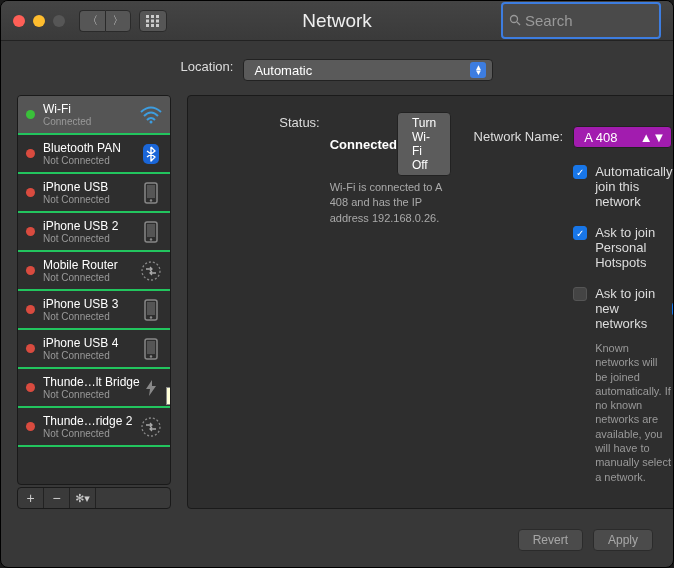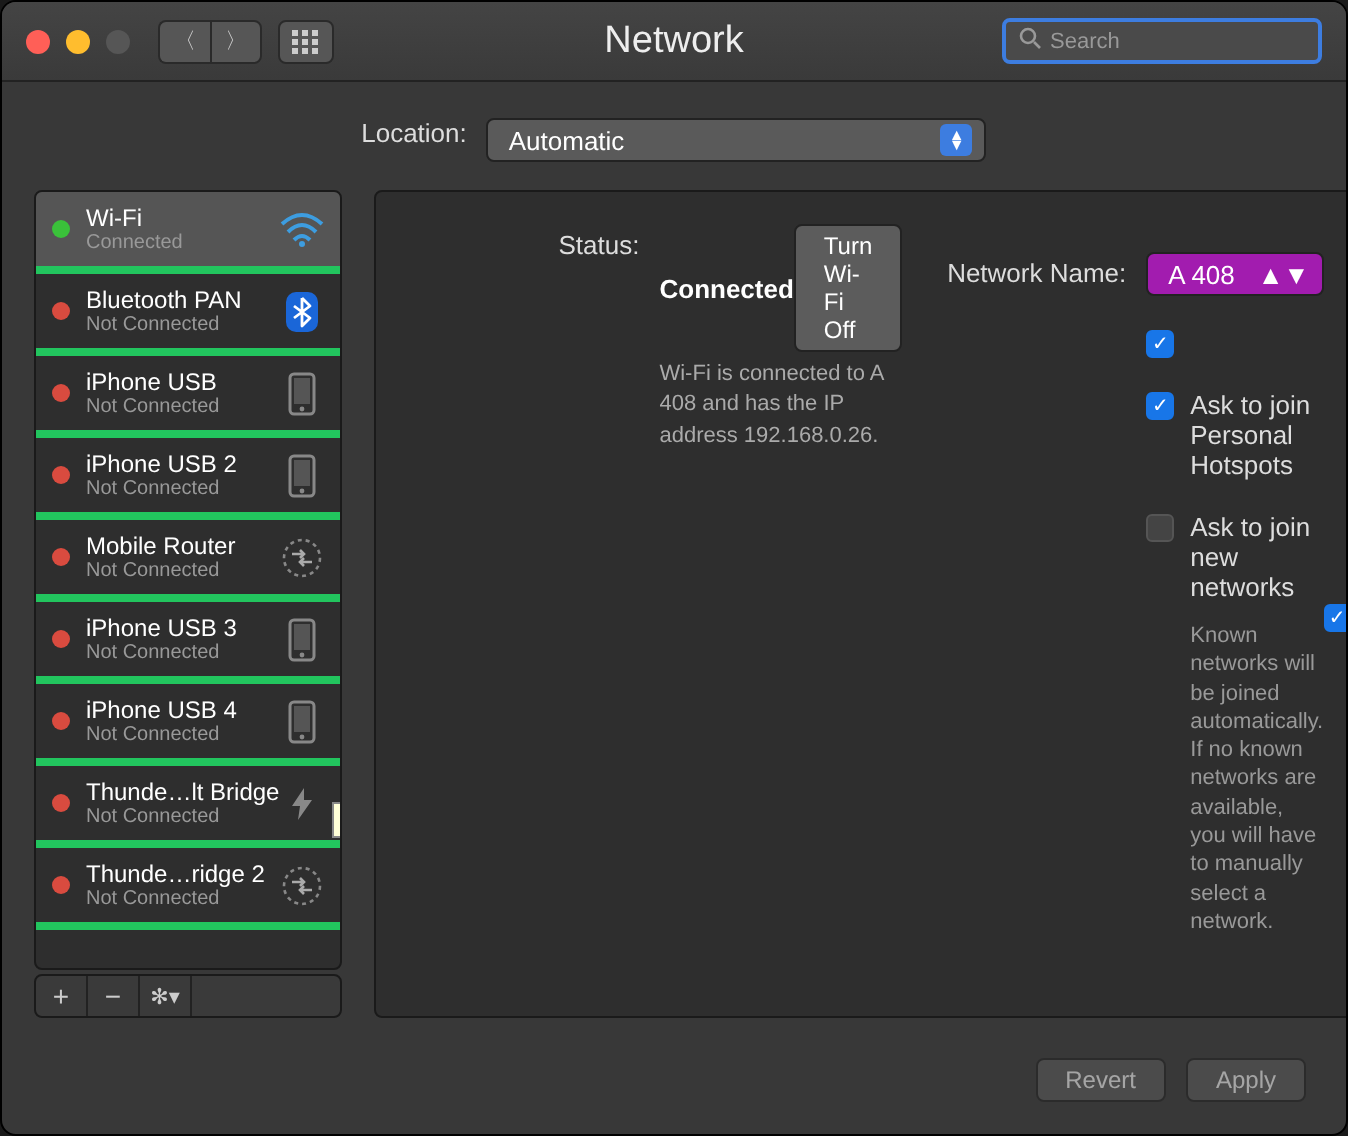--- a/index.html
+++ b/index.html
@@ -8,28 +8,28 @@
   .titlebar { height: 40px; background: linear-gradient(#444, #3a3a3a); display: flex; align-items: center; padding: 0 12px; border-bottom: 1px solid #222; position: relative; }
   .traffic { display: flex; gap: 8px; }
   .tl { width: 12px; height: 12px; border-radius: 50%; }
   .tl.red { background: #ff5f57; } .tl.yellow { background: #ffbd2e; } .tl.green { background: #565656; }
   .navback { display: flex; margin-left: 14px; }
   .navbtn { width: 26px; height: 22px; background: #565656; border: 1px solid #2a2a2a; display: flex; align-items: center; justify-content: center; color: #ccc; font-size: 11px; }
   .navbtn:first-child { border-radius: 4px 0 0 4px; border-right: none; }
   .navbtn:last-child { border-radius: 0 4px 4px 0; }
   .gridbtn { width: 28px; height: 22px; background: #565656; border: 1px solid #2a2a2a; border-radius: 4px; margin-left: 8px; display: flex; align-items: center; justify-content: center; color: #ccc; }
   .title { position: absolute; left: 50%; transform: translateX(-50%); color: #eee; font-size: 19px; }
-  .search { width: 160px; height: 23px; background: #4a4a4a; border: 2px solid #3d7de0; border-radius: 4px; margin-left: auto; display: flex; align-items: center; padding: 0 6px; color: #999; font-size: 11px; }
+  .search { width: 160px; height: 37px; background: #4a4a4a; border: 2px solid #3d7de0; border-radius: 4px; margin-left: auto; display: flex; align-items: center; padding: 0 6px; color: #999; font-size: 15px; }
   .locrow { display: flex; align-items: flex-start; justify-content: center; gap: 10px; padding: 18px 0 14px; color: #ddd; font-size: 13px; }
   .select { background: #5a5a5a; border-radius: 4px; height: 22px; display: flex; align-items: center; padding: 0 6px 0 10px; color: #fff; font-size: 13px; position: relative; min-width: 250px; border: 1px solid #222; }
   .select .caret { margin-left: auto; width: 16px; height: 16px; background: #3d7de0; border-radius: 3px; display: flex; align-items: center; justify-content: center; color: #fff; font-size: 8px; flex-direction: column; line-height: 5px; }
   .content { display: flex; gap: 16px; padding: 0 16px 10px; flex: 1; }
   .sidebar { width: 172px; display: flex; flex-direction: column; }
   .svclist { background: #2e2e2e; border: 1px solid #1a1a1a; border-radius: 4px; flex: 1; overflow: hidden; }
-  .svc { display: flex; align-items: center; padding: 6px 8px; border-bottom: 4px solid #22c55e; position: relative; cursor: default; }
+  .svc { display: flex; align-items: center; padding: 6px 8px; border-bottom: 2px solid #22c55e; position: relative; cursor: default; }
   .svc.sel { background: #555; }
   .dot { width: 9px; height: 9px; border-radius: 50%; margin-right: 8px; flex-shrink: 0; }
   .dot.green { background: #3ac13a; } .dot.red { background: #d94b3f; }
   .svctxt { flex: 1; min-width: 0; }
   .svcname { color: #fff; font-size: 12px; white-space: nowrap; overflow: hidden; text-overflow: ellipsis; }
   .svcstat { color: #999; font-size: 10px; }
   .svcicon { width: 22px; height: 22px; display: flex; align-items: center; justify-content: center; flex-shrink: 0; }
   .toolbar { display: flex; background: #3a3a3a; border: 1px solid #1a1a1a; border-radius: 4px; margin-top: 2px; height: 22px; }
   .toolbtn { width: 26px; display: flex; align-items: center; justify-content: center; color: #ccc; border-right: 1px solid #222; font-size: 14px; }
   .toolbtn:last-child { border-right: none; flex: 1; }
@@ -262,20 +262,21 @@
 
       <div class="row" style="margin-top:14px">
         <div class="lbl">Network Name:</div>
         <div class="val">
           <div class="sel2">
             <span>A 408</span>
             <div class="caret" style="margin-left:auto"><span>▲</span><span>▼</span></div>
           </div>
           <div class="chk" style="margin-top:12px">
             <div class="chkbox on">✓</div>
+            <span class="chktxt">Automatically join this network</span>
           </div>
           <div class="chk" style="margin-top:8px">
             <div class="chkbox on">✓</div>
             <span class="chktxt">Ask to join Personal Hotspots</span>
           </div>
           <div class="chk" style="margin-top:8px">
             <div class="chkbox"></div>
             <span class="chktxt">Ask to join new networks</span>
           </div>
           <div class="subdesc">Known networks will be joined automatically. If no known networks are available, you will have to manually select a network.</div>

